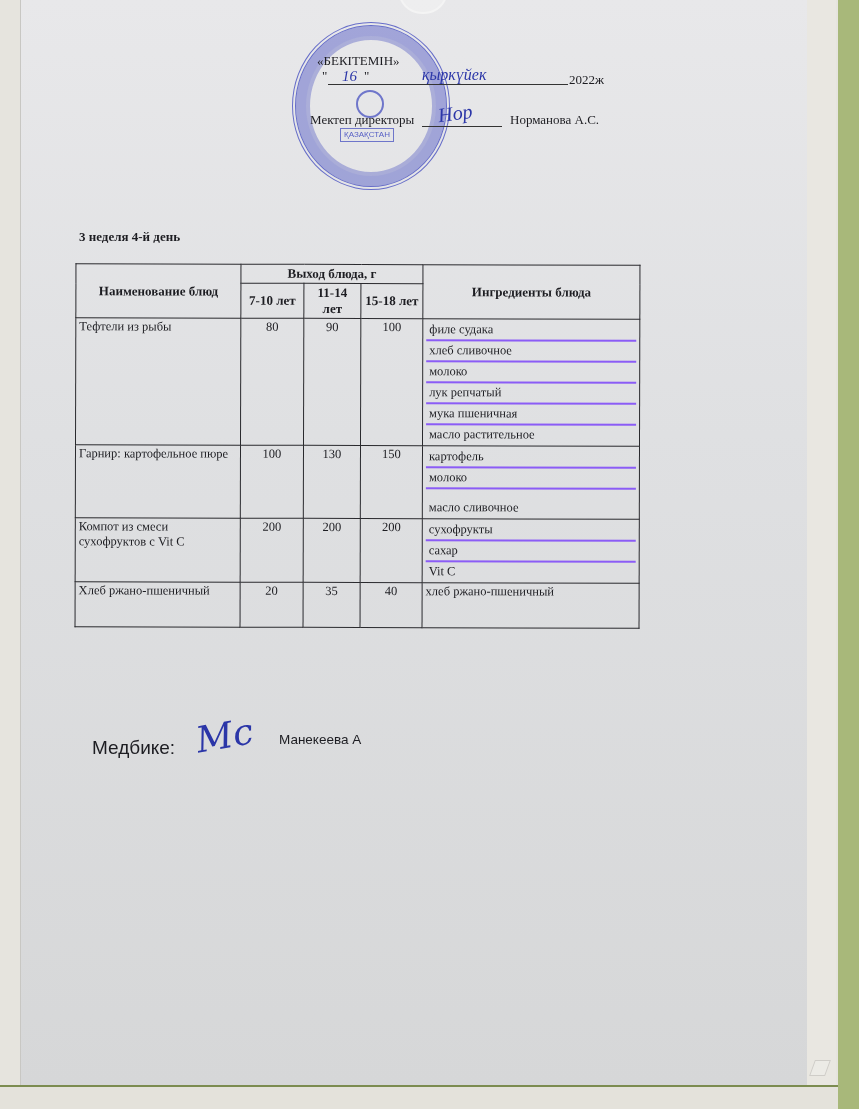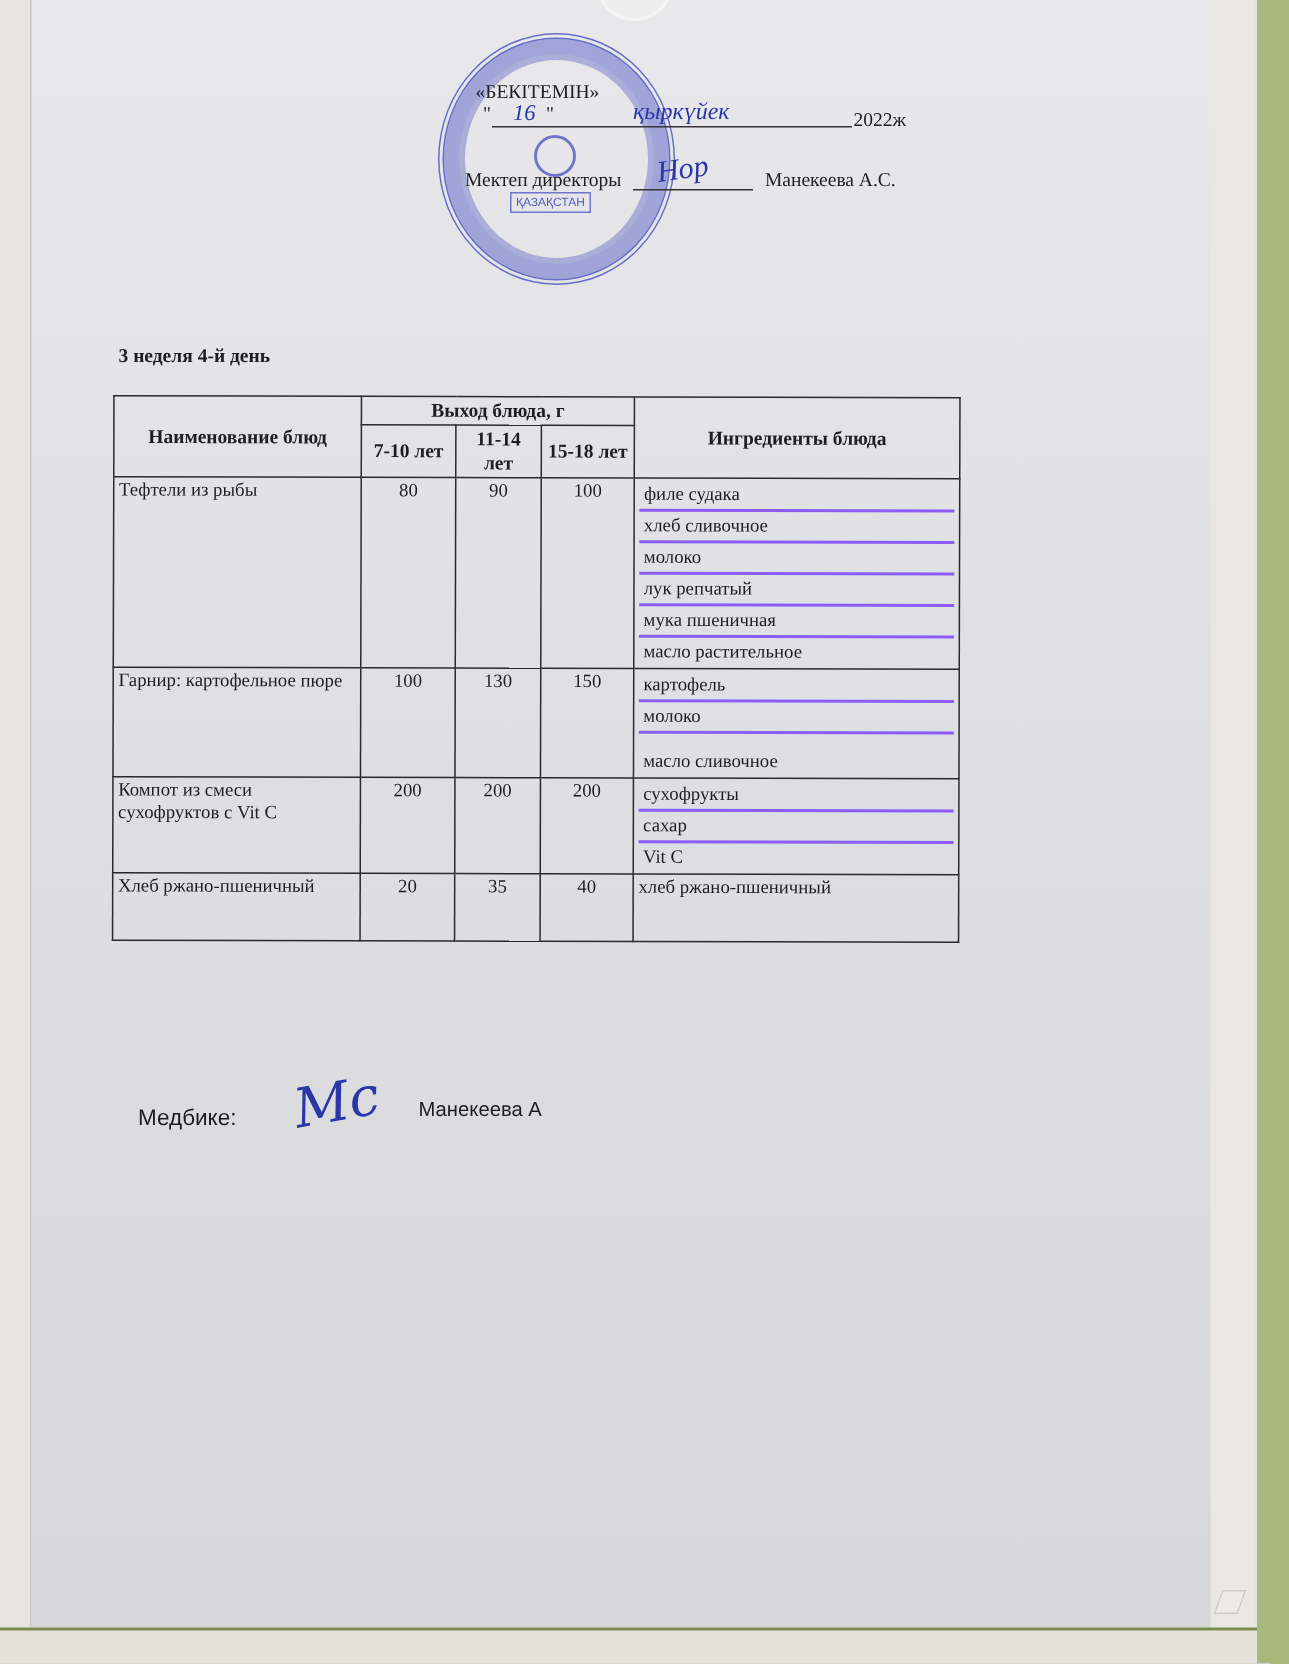--- a/index.html
+++ b/index.html
@@ -83,21 +83,21 @@
     .c-age3 { width: 55px; }
     .c-ing { width: 210px; }
     td.num { text-align: center; }
     td.ing-cell { padding: 0; }
     .ing-item { border-bottom: 2px solid #8b5cf6; padding: 1px 3px; height: 17px; line-height: 17px; }
     .ing-item:last-child { border-bottom: none; }
     .ing-item.tall { height: 26px; line-height: 34px; }
     .row-bread td { height: 42px; vertical-align: bottom; font-family: Liberation Serif, serif; }
 
     
-    .medic-label { position: absolute; left: 92px; top: 737px; font-size: 15px; font-family: "Liberation Sans", sans-serif; }
+    .medic-label { position: absolute; left: 92px; top: 737px; font-size: 19px; font-family: "Liberation Sans", sans-serif; }
     .medic-sig { position: absolute; left: 196px; top: 715px; font-size: 36px; font-style: italic; color: #2b36a8; transform: rotate(-10deg); font-family: "DejaVu Serif", serif; }
     .medic-name { position: absolute; left: 279px; top: 732px; font-size: 13.5px; font-family: "Liberation Sans", sans-serif; }
   </style>
 </head>
 <body>
 
 <div class="wall"></div>
 <div class="frame"></div>
 <div class="frame-inner-right"></div>
 <div class="sheet"></div>
@@ -115,21 +115,21 @@
   <span class="approve-day">16</span>
   <span class="approve-quote2">"</span>
   <span class="approve-month">қыркүйек</span>
   <div class="line"></div>
   <span class="approve-year">2022ж</span>
 </div>
 <div class="director-row">
   <span class="director-label">Мектеп директоры</span>
   <div class="director-sig-line"></div>
   <span class="director-sig">Нор</span>
-  <span class="director-name">Манекеева А.С.</span>
+  <span class="director-name">Норманова А.С.</span>
 </div>
 
 <div class="doc-title">3 неделя 4-й день</div>
 
 <table class="menu">
   <thead>
     <tr>
       <th class="c-name" rowspan="2">Наименование блюд</th>
       <th colspan="3">Выход блюда, г</th>
       <th class="c-ing" rowspan="2">Ингредиенты блюда</th>

